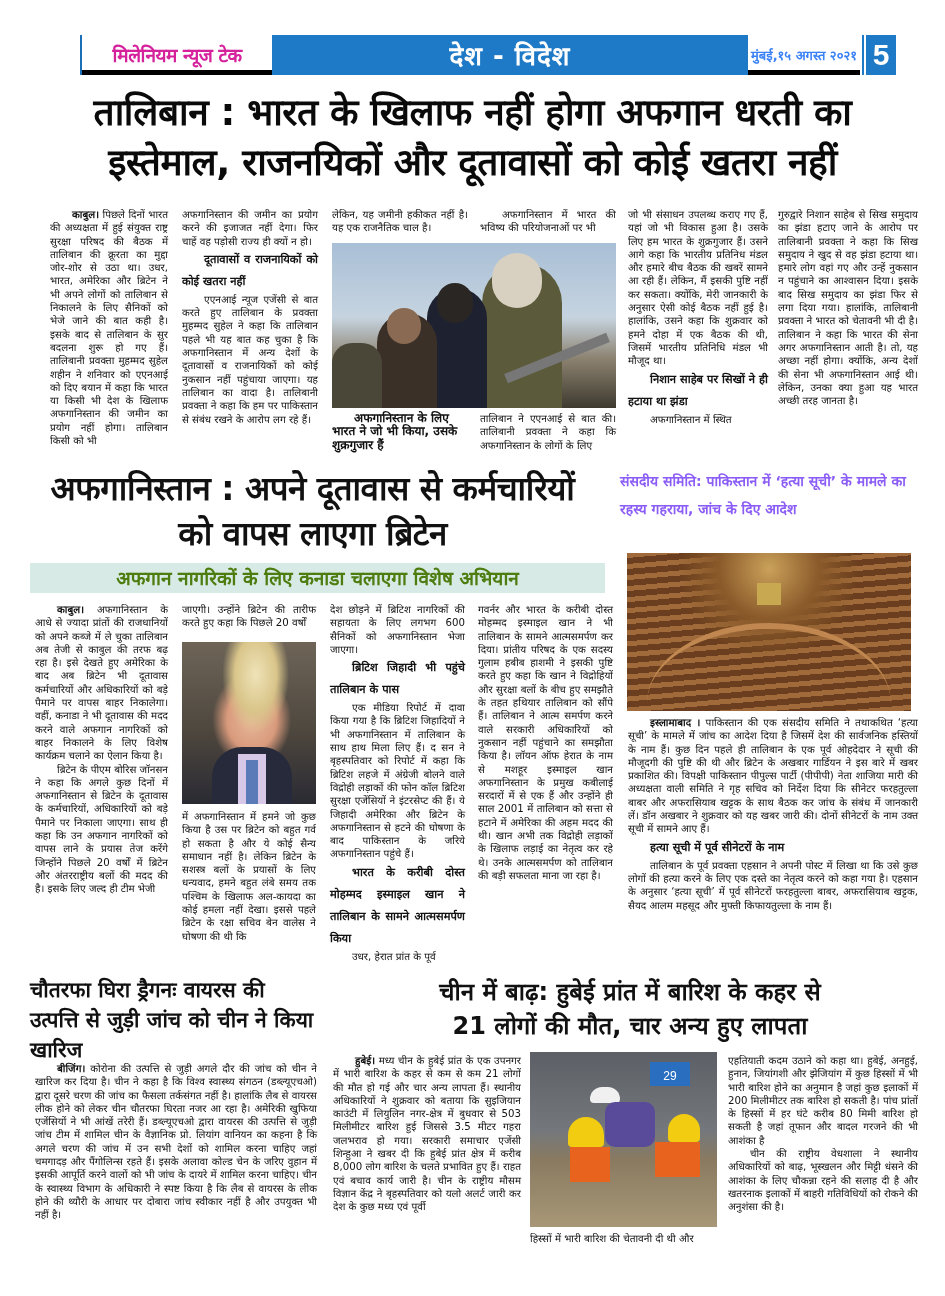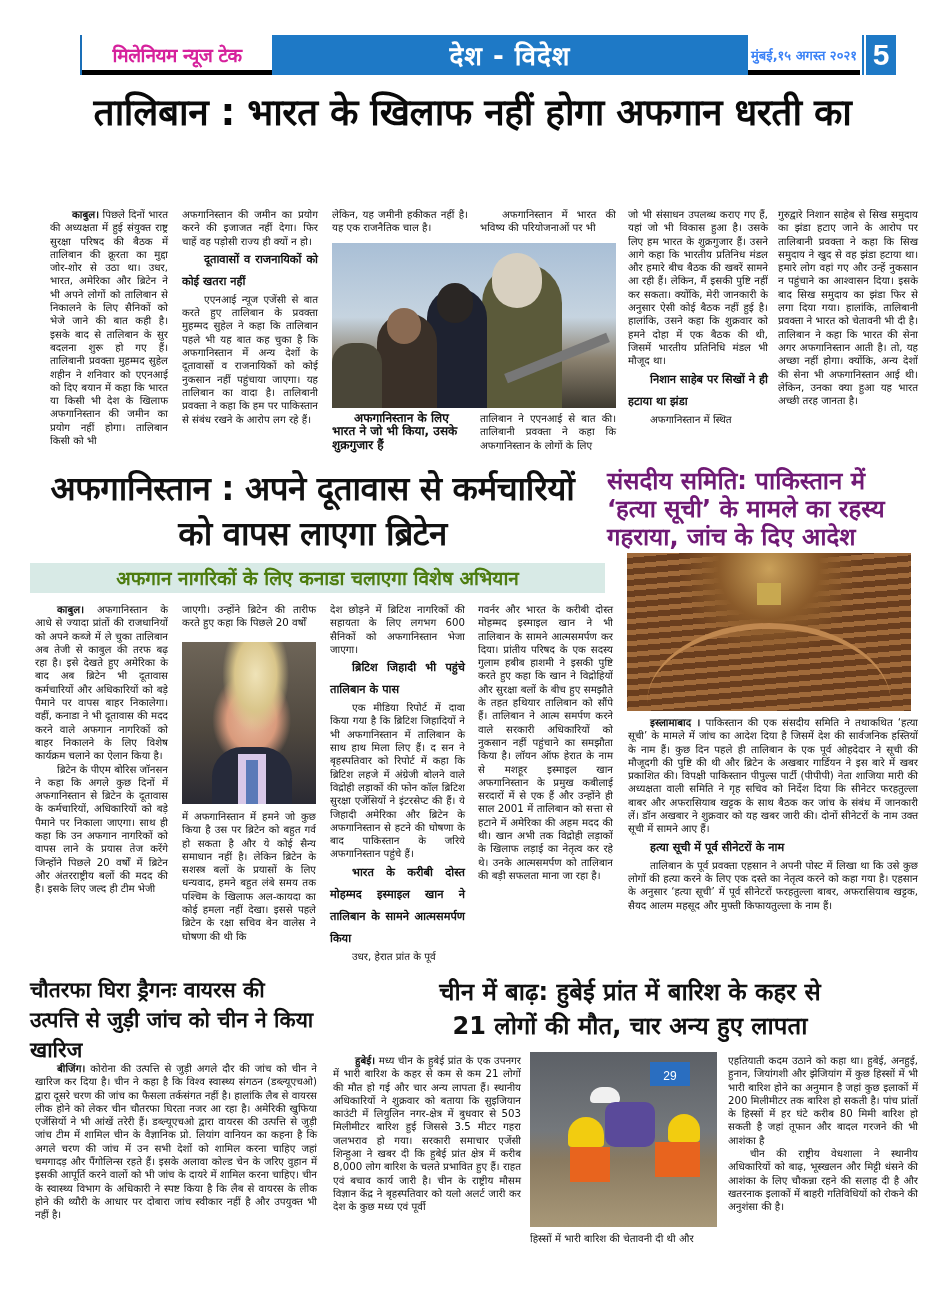--- a/index.html
+++ b/index.html
@@ -13,21 +13,21 @@
   .mast-brand { font-weight: bold; font-size: 19px; color: #d6219c; letter-spacing: -0.5px; }
   .mast-center { flex: 1; height: 40px; background: #1e79c6; display: flex; align-items: center; justify-content: center; }
   .mast-section { color: #fff; font-weight: bold; font-size: 26px; letter-spacing: 1px; }
   .mast-date { width: 112px; height: 40px; display: flex; align-items: center; justify-content: center; font-size: 13px; color: #3b82f6; font-weight: bold; white-space: nowrap; }
   .mast-page { width: 36px; height: 40px; background: #1e79c6; display: flex; align-items: center; justify-content: center; color: #fff; font-weight: bold; font-size: 30px; font-family: "Liberation Sans", sans-serif; border-left: 6px double #fff; }
 
   
   .hl-main { left: 20px; top: 88px; width: 905px; text-align: center; font-weight: bold; font-size: 37px; line-height: 50px; letter-spacing: -0.5px; color: #0a0a0a; }
   .hl-2 { left: 20px; top: 466px; width: 585px; text-align: center; font-weight: bold; font-size: 33px; line-height: 45px; letter-spacing: -0.5px; }
   .sub-band { left: 30px; top: 563px; width: 575px; height: 30px; background: #d8eae6; text-align: center; font-size: 19px; font-weight: bold; line-height: 30px; color: #4d7c0f; }
-  .hl-right { left: 607px; top: 467px; width: 300px; font-size: 24px; line-height: 28px; font-weight: bold; color: #701a75; }
+  .hl-right { left: 620px; top: 467px; width: 300px; font-size: 14px; line-height: 28px; font-weight: bold; color: #8b5cf6; }
   .hl-china-left { left: 30px; top: 975px; width: 290px; font-size: 21px; line-height: 30px; font-weight: bold; }
   .hl-china-right { left: 330px; top: 975px; width: 600px; text-align: center; font-size: 24px; line-height: 34px; font-weight: bold; }
 
   
   .col { font-size: 10.2px; line-height: 13.3px; text-align: justify; color: #111; }
   .col p { text-indent: 22px; }
   .col .dateline { font-weight: bold; }
   .col .subhead { font-weight: bold; font-size: 11.3px; line-height: 22px; text-indent: 22px; margin-top: 1px; }
   .caption { font-weight: bold; font-size: 12px; line-height: 13.3px; text-indent: 22px; }
 
@@ -56,20 +56,21 @@
   </div>
   <div class="mast-center">
     <span class="mast-section">देश - विदेश</span>
   </div>
   <div class="mast-date">मुंबई,१५ अगस्त २०२१</div>
   <div class="mast-page">5</div>
 </div>
 
 <div class="abs hl-main">
   <div>तालिबान : भारत के खिलाफ नहीं होगा अफगान धरती का</div>
+  <div>इस्तेमाल, राजनयिकों और दूतावासों को कोई खतरा नहीं</div>
 </div>
 
 <div class="abs col" style="left:50px; top:208px; width:118px;">
   <p><span class="dateline">काबुल।</span><span> पिछले दिनों भारत की अध्यक्षता में हुई संयुक्त राष्ट्र सुरक्षा परिषद की बैठक में तालिबान की क्रूरता का मुद्दा जोर-शोर से उठा था। उधर, भारत, अमेरिका और ब्रिटेन ने भी अपने लोगों को तालिबान से निकालने के लिए सैनिकों को भेजे जाने की बात कही है। इसके बाद से तालिबान के सुर बदलना शुरू हो गए हैं। तालिबानी प्रवक्ता मुहम्मद सुहेल शहीन ने शनिवार को एएनआई को दिए बयान में कहा कि भारत या किसी भी देश के खिलाफ अफगानिस्तान की जमीन का प्रयोग नहीं होगा। तालिबान किसी को भी</span></p>
 </div>
 <div class="abs col" style="left:182px; top:208px; width:136px;">
   <p style="text-indent:0">अफगानिस्तान की जमीन का प्रयोग करने की इजाजत नहीं देगा। फिर चाहें वह पड़ोसी राज्य ही क्यों न हो।</p>
   <div class="subhead">दूतावासों व राजनायिकों को कोई खतरा नहीं</div>
   <p>एएनआई न्यूज एजेंसी से बात करते हुए तालिबान के प्रवक्ता मुहम्मद सुहेल ने कहा कि तालिबान पहले भी यह बात कह चुका है कि अफगानिस्तान में अन्य देशों के दूतावासों व राजनायिकों को कोई नुकसान नहीं पहुंचाया जाएगा। यह तालिबान का वादा है। तालिबानी प्रवक्ता ने कहा कि हम पर पाकिस्तान से संबंध रखने के आरोप लग रहे हैं।</p>
 </div>

